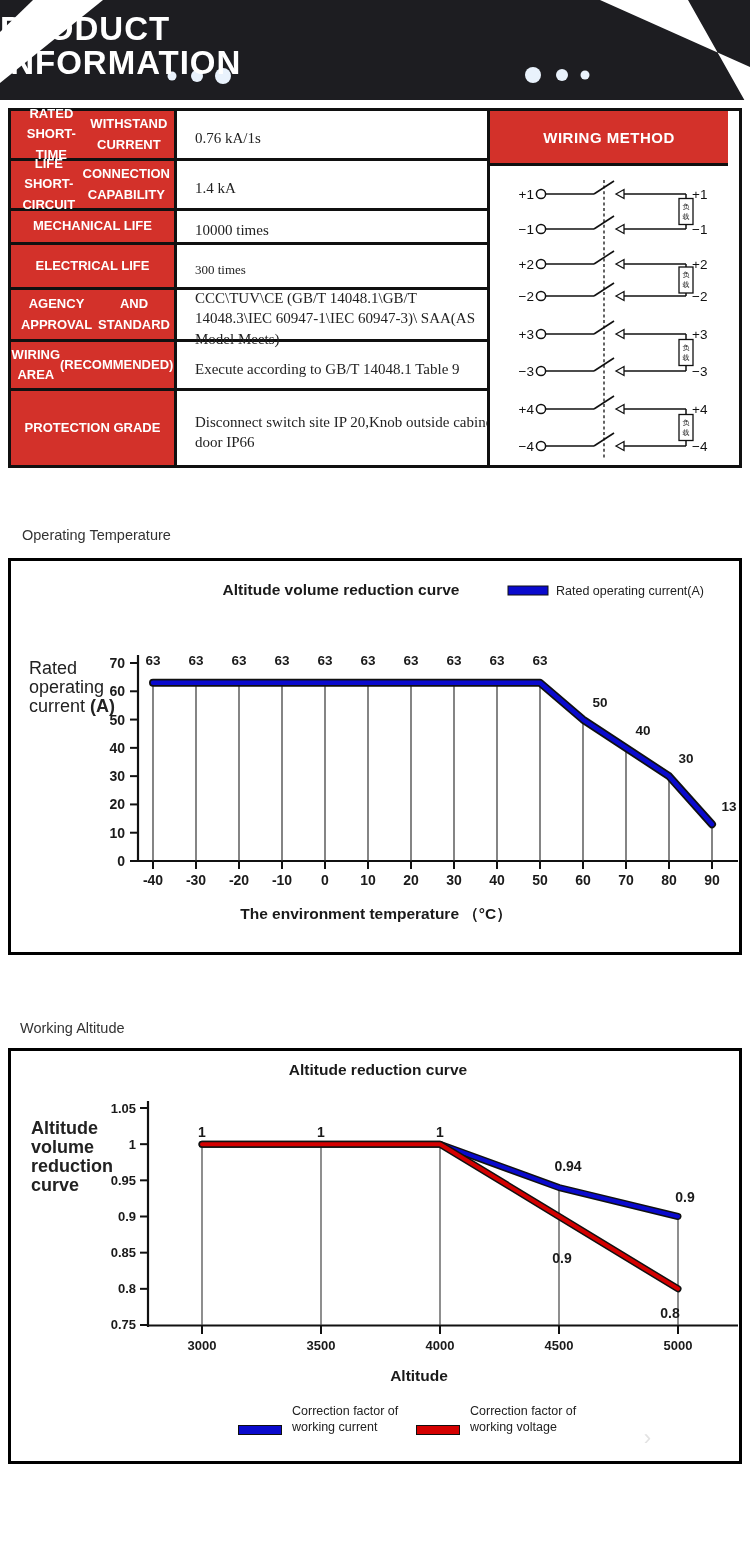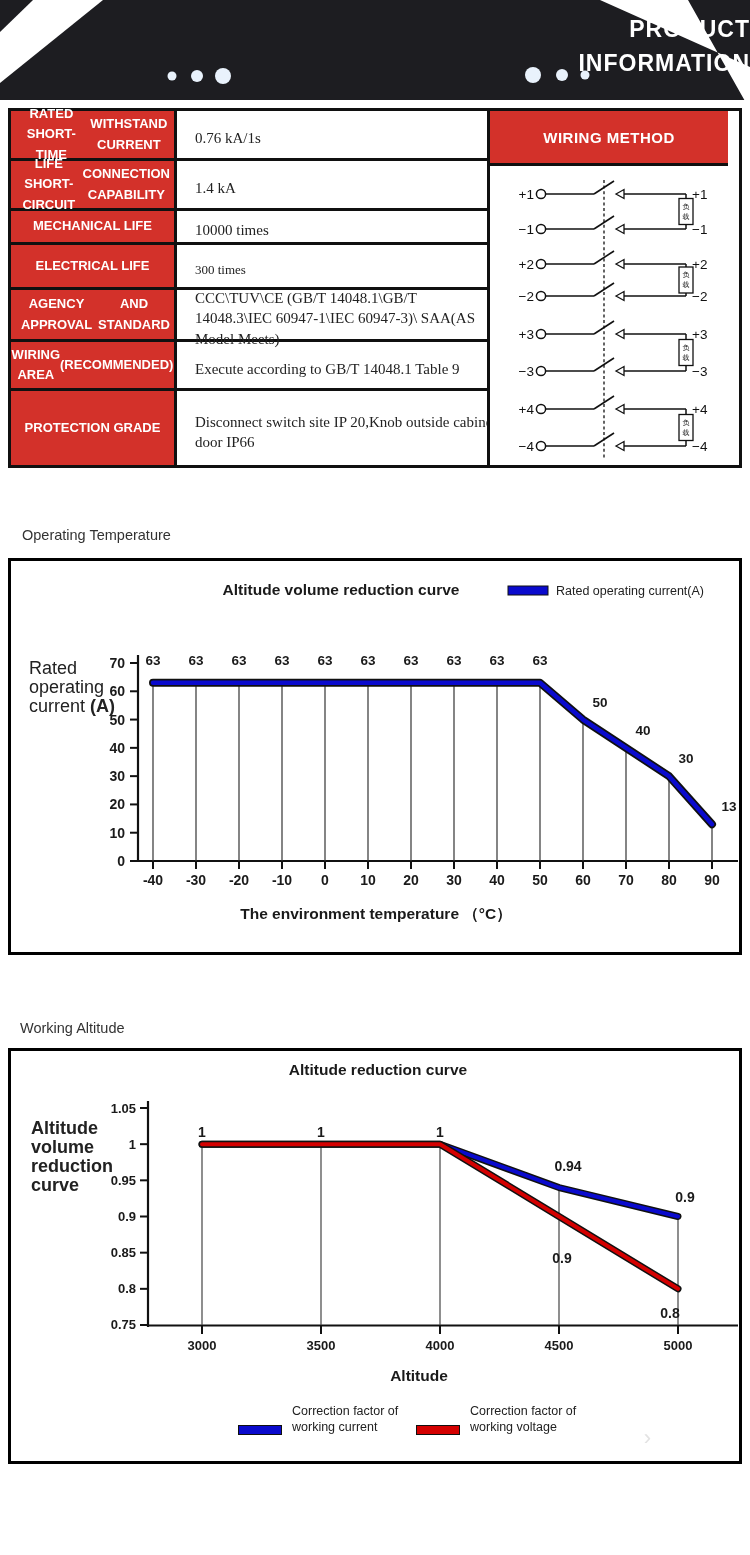--- a/index.html
+++ b/index.html
@@ -2,22 +2,22 @@
 <html><head>
 <meta charset="utf-8">
 <style>
   html,body{margin:0;padding:0;background:#fff;}
   body{font-family:"Liberation Sans", sans-serif;}
   #page{position:relative;width:750px;height:1555px;background:#fff;overflow:hidden;}
 
   
   .hdr{position:absolute;left:0;top:0;width:750px;height:100px;background:#1d1d21;}
   .hdr svg{position:absolute;left:0;top:0;}
-  .hdr-title{position:absolute;left:0;top:12px;width:750px;text-align:right;color:#fff;
-             font-weight:bold;font-size:23px;line-height:34px;letter-spacing:1px;}
+  .hdr-title{position:absolute;left:0;top:12px;width:750px;text-align:left;color:#fff;
+             font-weight:bold;font-size:33px;line-height:34px;letter-spacing:1px;}
 
   
   .spec{position:absolute;left:8px;top:108px;width:734px;height:360px;
         border:3px solid #101010;box-sizing:border-box;background:#fff;}
   .spec-rows{position:absolute;left:0;top:0;width:496px;height:100%;display:flex;flex-direction:column;}
   .spec-row{display:flex;border-bottom:3px solid #101010;flex:0 0 auto;box-sizing:border-box;}
   .spec-row:last-child{border-bottom:none;flex:1 1 auto;}
   .spec-label{width:166px;flex:0 0 166px;background:#d3312a;border-right:3px solid #101010;
               display:flex;flex-direction:row;align-items:center;justify-content:center;
               color:#fff;font-weight:bold;font-size:13px;line-height:1.55;text-align:center;padding:2px 4px;box-sizing:border-box;}

